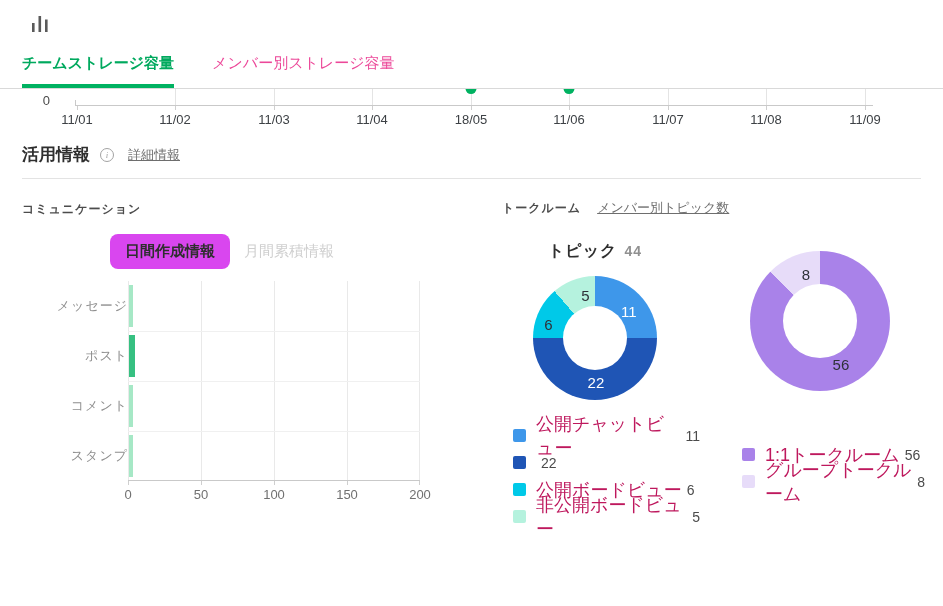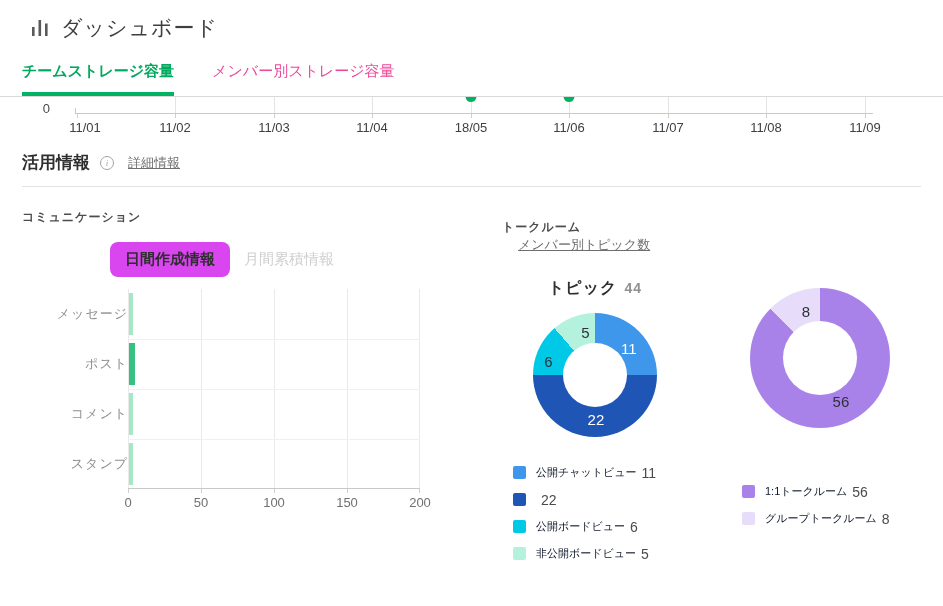--- a/index.html
+++ b/index.html
@@ -32,21 +32,21 @@
   .usage-head .title { font-size:17px; font-weight:700; color:#2f2f2f; }
   .info-icon { width:14px; height:14px; border:1px solid #a3a3a3; border-radius:50%; color:#a3a3a3;
     font-size:9px; font-style:italic; font-family:"Liberation Serif",serif; display:flex; align-items:center; justify-content:center; margin:0 14px 0 10px; }
   a.glink { font-size:13px; color:#6e6e6e; text-decoration:underline; cursor:pointer; }
   .divider { height:1px; background:#e3e3e3; margin:12px 22px 0 22px; }
   
   .main { display:flex; padding:0 0 0 22px; }
   .col-left { width:440px; }
   .col-right { width:445px; margin-left:28px; }
   .sec-title { font-size:12px; font-weight:700; color:#4c4c4c; margin-top:22px; letter-spacing:1px; }
-  .col-right .head-row { display:flex; align-items:flex-start; margin-top:32px; padding-left:12px;flex-direction:column; }
+  .col-right .head-row { display:flex; align-items:center; margin-top:20px; padding-left:12px; }
   .col-right .head-row .glink { margin-left:16px; }
   
   .subtabs { margin:16px 0 0 88px; display:flex; align-items:center; }
   .subtab.active { background:#d946ef; border-radius:8px; padding:8px 15px; font-size:15px; font-weight:700; color:#2e2e2e; cursor:pointer; }
   .subtab.inactive { font-size:15px; color:#cfcfcf; margin-left:14px; cursor:pointer; }
   
   .barchart { display:flex; margin-top:12px; }
   .bc-labels { width:106px; }
   .bc-labels div { height:50px; display:flex; align-items:center; justify-content:flex-end; font-size:13px; color:#8f8f8f; letter-spacing:1px; }
   .bc-plot { position:relative; width:292px; height:200px; }
@@ -77,33 +77,32 @@
   .d0-v2 { left:9%;  top:32%; }
   .d0-v3 { left:39%; top:9%; }
   
   .d1-v0 { left:59%; top:75%; }
   .d1-v1 { left:37%; top:11%; }
   
   .legend { margin-top:22px; padding-left:23px; }
   .legend.lower { margin-top:50px; padding-left:27px; }
   .legend-item { display:flex; align-items:center; height:27px; cursor:default; }
   .legend-swatch { width:13px; height:13px; border-radius:2px; margin-right:10px; flex:none; }
-  .legend-label { font-size:11px; color:#0f172a; }
+  .legend-label { font-size:18px; color:#be185d; }
   .legend-value { font-size:14px; color:#4b4b4b; margin-left:5px; }
 </style>
 </head>
 <body>
 
 <div class="hdr">
   <svg class="app-icon" viewBox="0 0 20 20">
     <rect x="2" y="9" width="2.6" height="9" fill="#5a5a5a"></rect>
     <rect x="8.5" y="2" width="2.6" height="16" fill="#5a5a5a"></rect>
     <rect x="15" y="5.5" width="2.6" height="12.5" fill="#5a5a5a"></rect>
   </svg>
-  <h1>ダッシュボード</h1>
 </div>
 
 <div class="tabbar">
   <div class="tab active">チームストレージ容量</div>
   <div class="tab inactive">メンバー別ストレージ容量</div>
 </div>
 
 <div class="timeline">
   <div class="tl-strip">
     <div class="tl-grid" style="left:175px"></div>
@@ -122,21 +121,21 @@
   <div class="tl-zero">0</div>
   <div class="tl-tick" style="left:77px"></div>
   <div class="tl-tick" style="left:175px"></div>
   <div class="tl-tick" style="left:274px"></div>
   <div class="tl-tick" style="left:372px"></div>
   <div class="tl-tick" style="left:471px"></div>
   <div class="tl-tick" style="left:569px"></div>
   <div class="tl-tick" style="left:668px"></div>
   <div class="tl-tick" style="left:766px"></div>
   <div class="tl-tick" style="left:865px"></div>
-  <div class="tl-date" style="left:85px">11/01</div>
+  <div class="tl-date" style="left:77px">11/01</div>
   <div class="tl-date" style="left:175px">11/02</div>
   <div class="tl-date" style="left:274px">11/03</div>
   <div class="tl-date" style="left:372px">11/04</div>
   <div class="tl-date" style="left:471px">18/05</div>
   <div class="tl-date" style="left:569px">11/06</div>
   <div class="tl-date" style="left:668px">11/07</div>
   <div class="tl-date" style="left:766px">11/08</div>
   <div class="tl-date" style="left:865px">11/09</div>
 </div>
 

